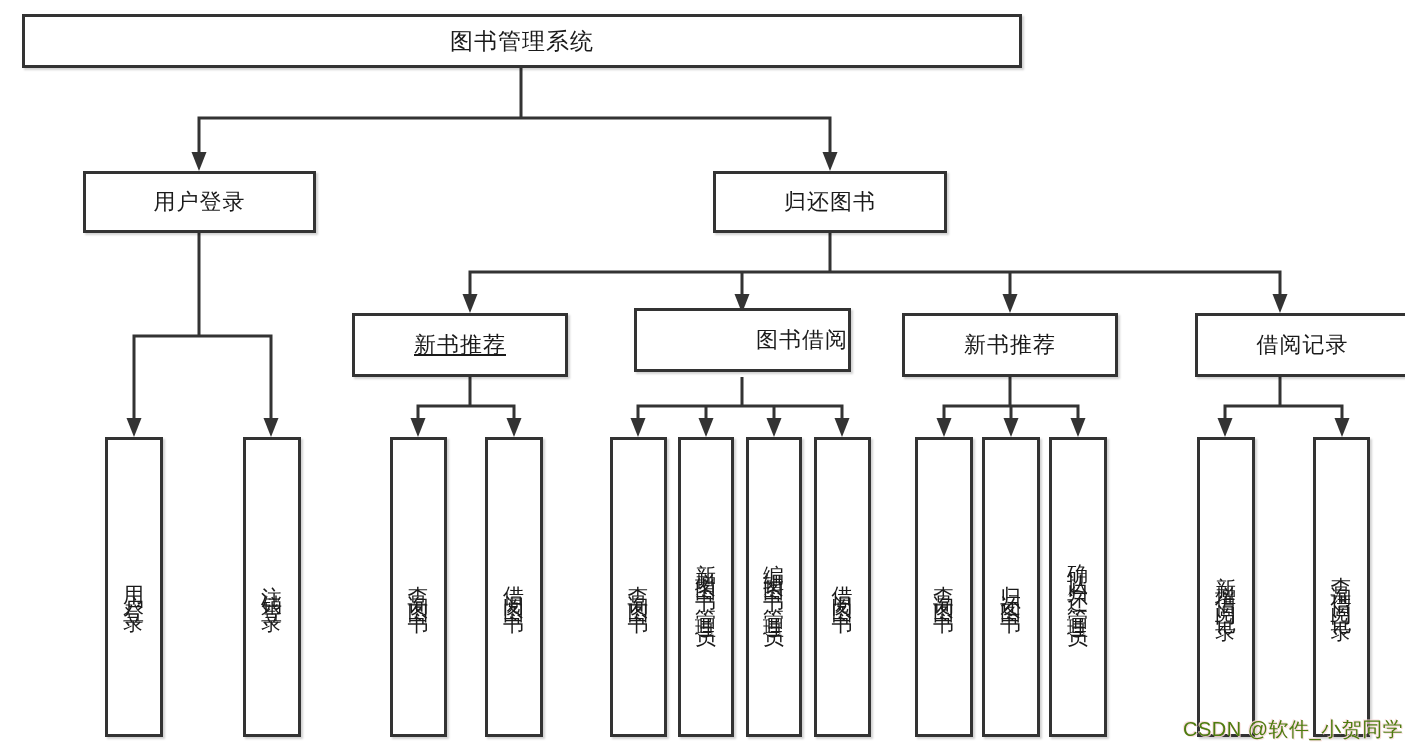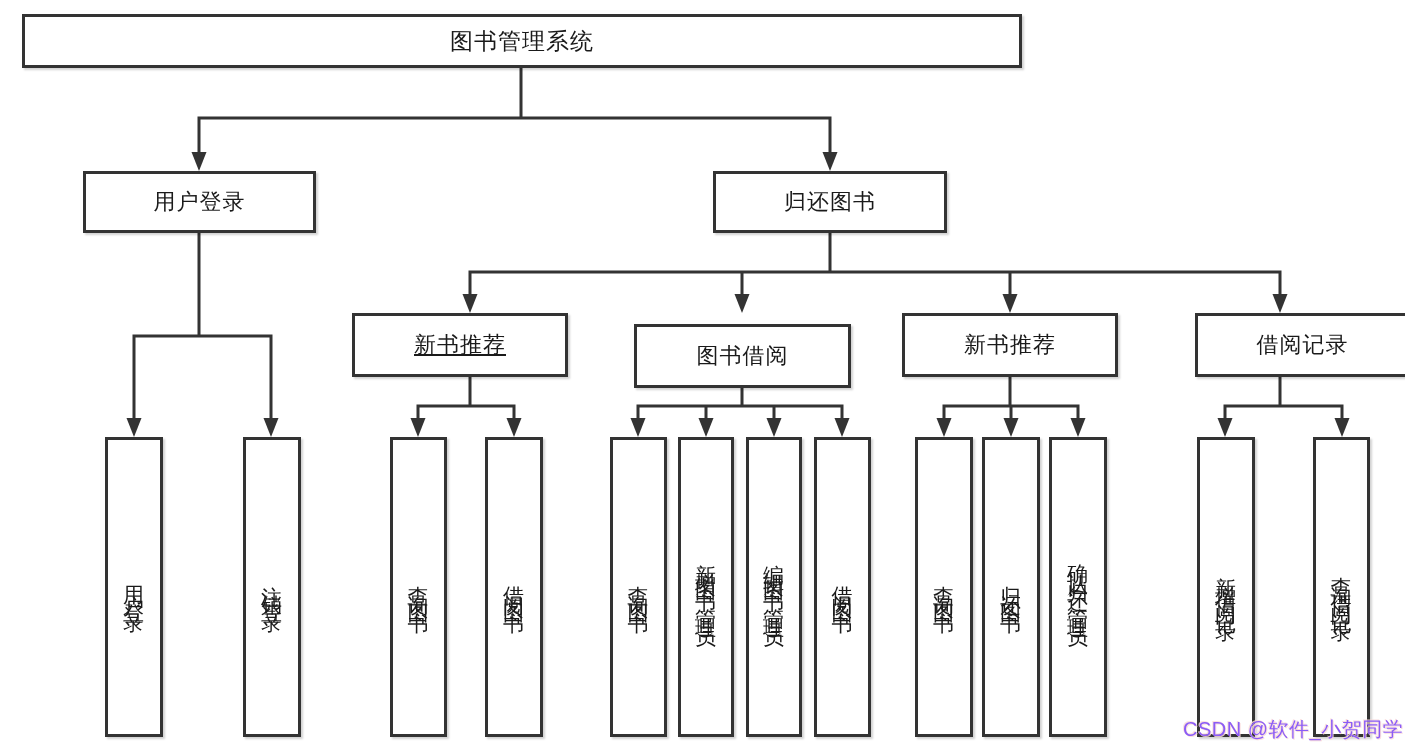--- a/index.html
+++ b/index.html
@@ -49,21 +49,21 @@
     letter-spacing: 9px;
     line-height: 1.0;
     white-space: nowrap;
   }
   .watermark {
     position: absolute;
     left: 1183px;
     top: 716px;
     z-index: 3;
     font-size: 20px;
-    color: #8b5cf6;
+    color: #4d7c0f;
     letter-spacing: 0.5px;
     text-shadow: 1px 1px 0 rgba(248,216,216,0.85), -1px -1px 0 rgba(248,216,216,0.85);
     white-space: nowrap;
   }
 </style>
 </head>
 <body>
 
 <div class="stage">
 
@@ -114,21 +114,21 @@
   <div class="node h2" style="left:83px;top:171px;width:233px;height:62px;">
     <span>用户登录</span>
   </div>
   <div class="node h2" style="left:713px;top:171px;width:234px;height:62px;">
     <span>归还图书</span>
   </div>
 
   <div class="node h2" style="left:352px;top:313px;width:216px;height:64px;text-decoration:underline;">
     <span>新书推荐</span>
   </div>
-  <div class="node h2" style="left:634px;top:324px;width:217px;height:64px;">
+  <div class="node h2" style="left:634px;top:308px;width:217px;height:64px;justify-content:flex-end;">
     <span>图书借阅</span>
   </div>
   <div class="node h2" style="left:902px;top:313px;width:216px;height:64px;">
     <span>新书推荐</span>
   </div>
   <div class="node h2" style="left:1195px;top:313px;width:215px;height:64px;">
     <span>借阅记录</span>
   </div>
 
   <div class="node leaf" style="left:105px;width:58px;">

